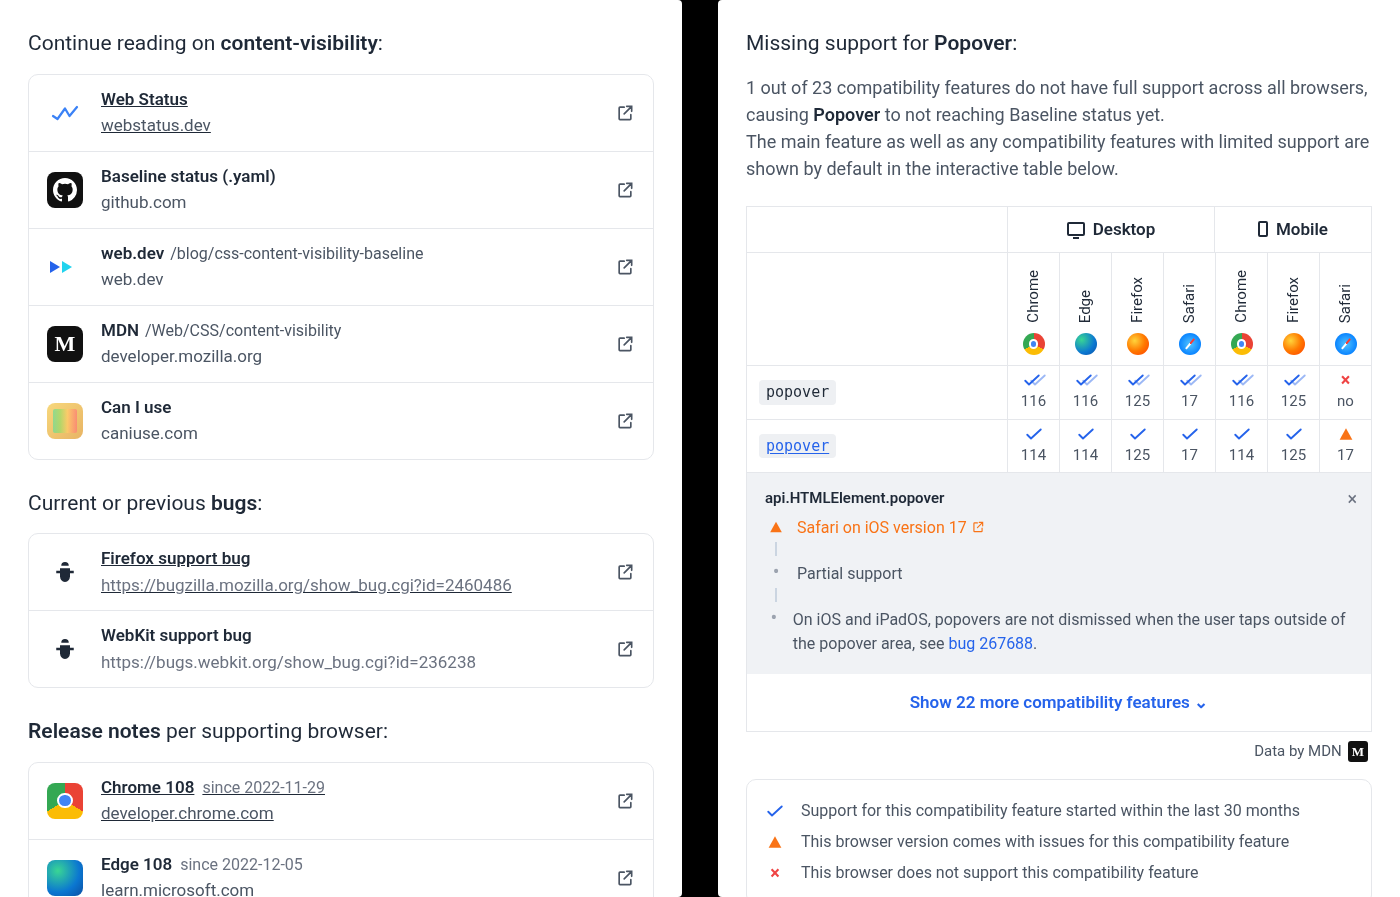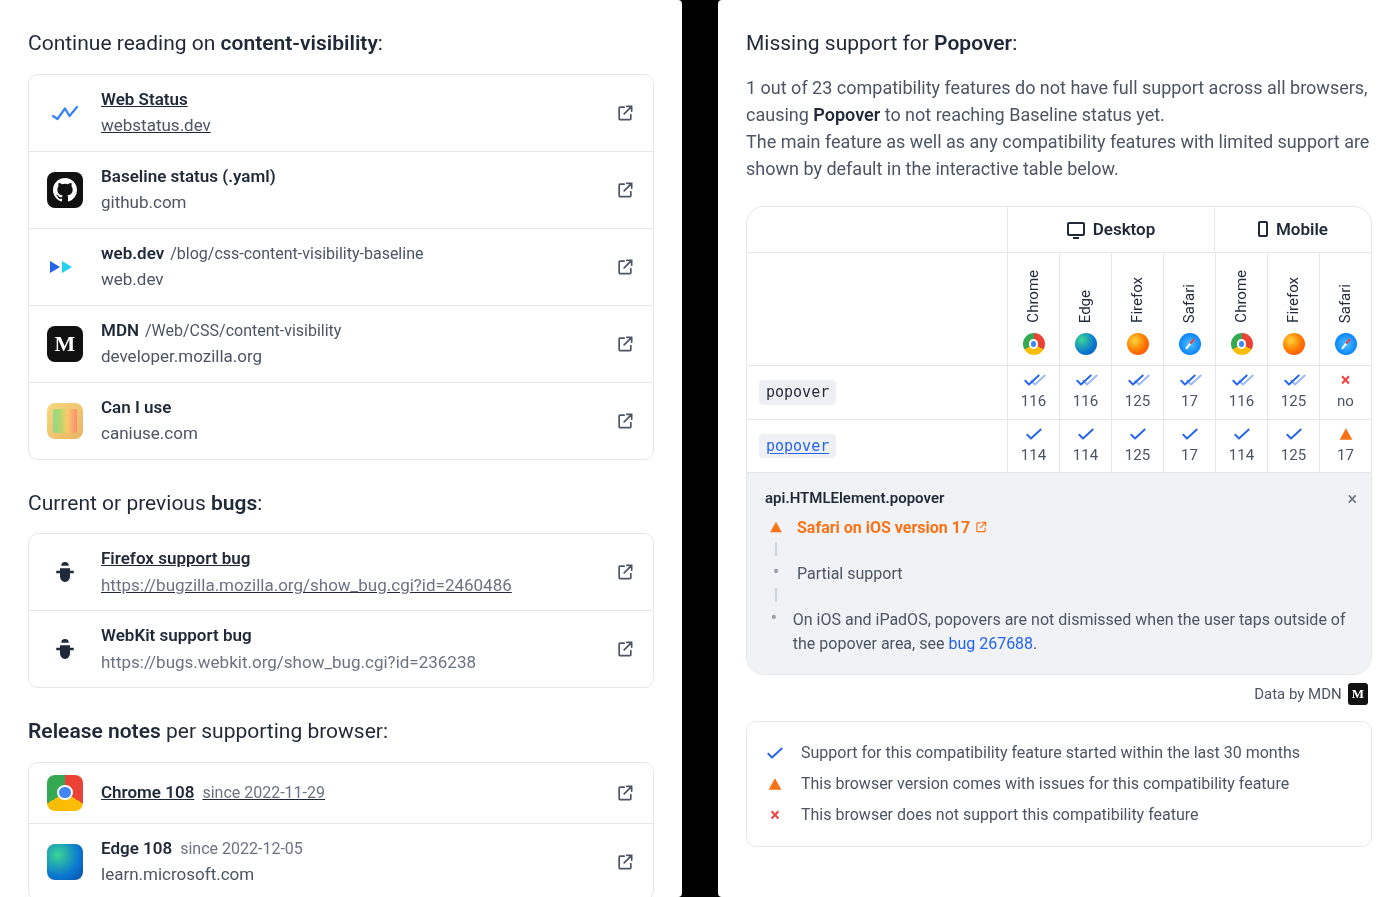--- a/index.html
+++ b/index.html
@@ -92,21 +92,21 @@
   .ico-bug svg{width:30px;height:30px;fill:var(--text);}
 
   .row .meta{color:var(--faint);font-size:16px;font-weight:400;margin-left:8px;}
 
   
   .intro{color:var(--muted);font-size:18px;margin-bottom:24px;}
   .intro .bold{font-weight:600;color:var(--text);}
 
   .compat{
     border:1px solid var(--border);
-    border-radius:18px;
+    border-radius:0;
     overflow:hidden;
   }
   .platform-row{
     display:grid;
     grid-template-columns:1fr repeat(7,52px);
     border-bottom:1px solid var(--border);
   }
   .platform-row .spacer{grid-column:1;}
   .platform-cell{
     display:flex;align-items:center;justify-content:center;gap:8px;
@@ -169,21 +169,21 @@
   .detail{
     background:var(--panel);
     padding:14px 18px 18px 18px;
     position:relative;
   }
   .detail .api-title{font-weight:600;font-size:15px;margin-bottom:6px;}
   .detail .close{position:absolute;right:14px;top:12px;color:var(--faint);cursor:pointer;font-size:18px;}
   .detail-list{margin-left:4px;}
   .detail-line{display:flex;gap:14px;align-items:flex-start;margin-top:6px;color:var(--muted);font-size:16px;}
   .detail-line .bullet{width:14px;display:flex;justify-content:center;padding-top:4px;}
-  .detail-line.head .txt{color:var(--orange);font-weight:700;}
+  .detail-line.head .txt{color:var(--orange);font-weight:400;}
   .detail-line .txt a{color:var(--link);text-decoration:none;}
   .vline{width:2px;background:#cbd5e1;height:14px;margin:2px auto;}
 
   .showmore{
     text-align:center;
     padding:16px;
     color:var(--link);
     font-weight:600;
     font-size:17px;
     cursor:pointer;
@@ -342,20 +342,21 @@
       </div>
 
     <h2 class="section">
       <span class="bold">Release notes</span><span> per supporting browser:</span>
     </h2>
     <div class="card" id="releases-card">
         <div class="row">
       <span class="ico logo-chrome"></span>
       <div class="body">
         <div><span class="title">Chrome 108</span><span class="meta">since 2022-11-29</span></div>
+        <div class="sub ">developer.chrome.com</div>
       </div>
       <span class="ext"><svg>
               <use href="#ext"></use>
             </svg></span>
     </div>
         <div class="row">
       <span class="ico logo-edge"></span>
       <div class="body">
         <div><span class="title">Edge 108</span><span class="meta">since 2022-12-05</span></div>
         <div class="sub ">learn.microsoft.com</div>
@@ -582,20 +583,23 @@
             <span class="txt">Partial support</span>
           </div>
           <div style="margin-left:6px" class="vline"></div>
           <div class="detail-line">
             <span class="bullet" style="color:#9ca3af;font-size:20px;line-height:10px">•</span>
             <span class="txt"><span>On iOS and iPadOS, popovers are not dismissed when the user taps outside of the popover area, see </span><a href="#">bug 267688</a><span>.</span></span>
           </div>
         </div>
       </div>
 
+      <div class="showmore">
+        <span>Show 22 more compatibility features</span> <span>⌄</span>
+      </div>
     </div>
 
     <div class="credit">
       <span>Data by MDN</span>
         <span class="mdn-badge">M</span>
     </div>
 
     <div class="legend">
       <div class="legend-row">
           <span class="lgicon check">

